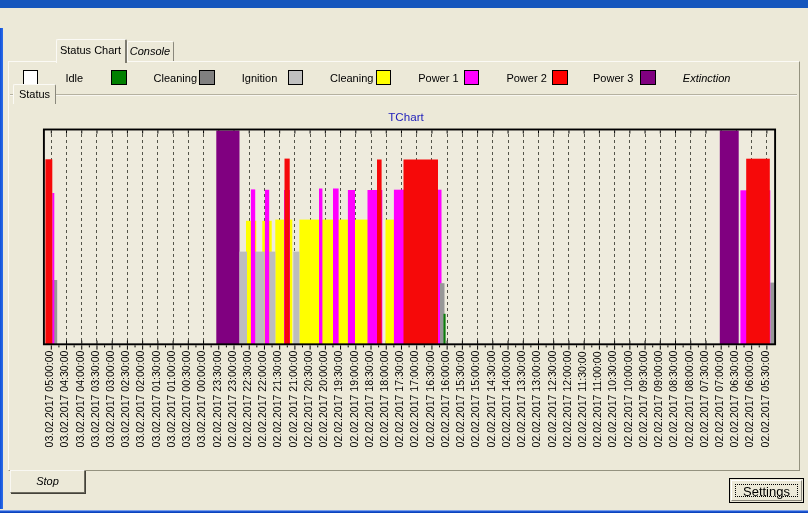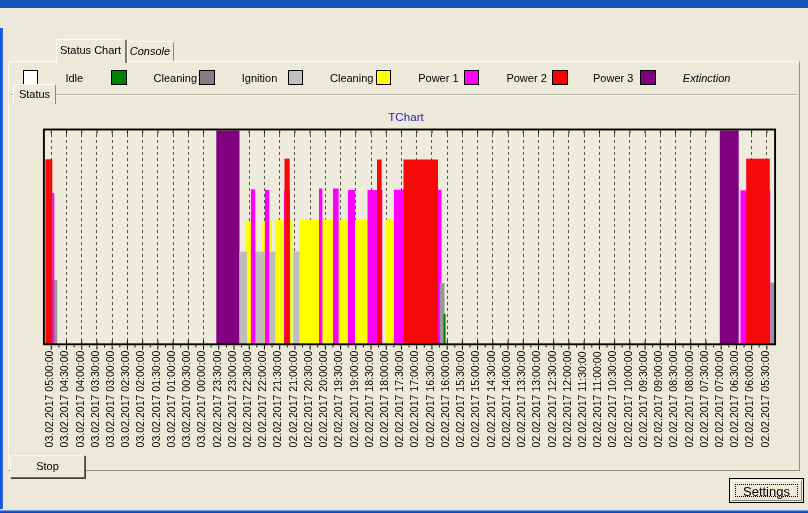--- a/index.html
+++ b/index.html
@@ -24,24 +24,24 @@
   border-right:2px solid #7d7b6f;background:#ece9d8;}
 #tab3{left:126.5px;top:41px;width:45px;height:19px;line-height:19px;font-style:italic;}
 #panel{position:absolute;left:8px;top:61px;width:790px;height:408px;background:#ece9d8;
   border-top:1px solid #fbfaf5;border-left:1px solid #fbfaf5;
   border-right:1px solid #94927f;border-bottom:1px solid #94927f;}
 #legendsep{position:absolute;left:10px;top:94px;width:787px;height:1px;background:#b5b1a0;}
 #legendsep2{position:absolute;left:10px;top:95px;width:787px;height:1px;background:#f8f7f1;}
 .lbox{position:absolute;top:69.5px;width:13.5px;height:13.5px;border:1.6px solid #000;}
 .ltxt{position:absolute;top:71px;font-size:11px;line-height:14px;color:#000;white-space:nowrap;margin-left:20px;}
 .btn{position:absolute;font-size:11px;color:#000;text-align:center;background:#ece9d8;}
-#stopbtn{left:10px;top:455px;width:73px;height:21px;line-height:21px;
+#stopbtn{left:10px;top:470px;width:73px;height:21px;line-height:21px;
   border-top:1.5px solid #f8f7f2;border-left:1.5px solid #f8f7f2;
   border-right:1.5px solid #6e6c60;border-bottom:1.5px solid #6e6c60;
-  box-shadow:1px 1px 0 #44423a;}
+  box-shadow:1px 1px 0 #44423a;font-style:italic;}
 #setbtn{left:729px;top:478px;width:73px;height:23px;border:1.6px solid #000;}
 #setbtn .inner{position:absolute;left:1px;top:1px;right:1px;bottom:1px;background:#ece9d8;
   border-top:1px solid #fff;border-left:1px solid #fff;border-right:1px solid #8a887c;border-bottom:1px solid #8a887c;}
 #setbtn .focus{position:absolute;left:3px;top:3px;right:3px;bottom:3px;border:1px dotted #000;
   font-size:13px;line-height:13px;}
 </style></head>
 <body>
 <div id="win">
 <div class="sideL"></div>
 <div id="panel"></div>

